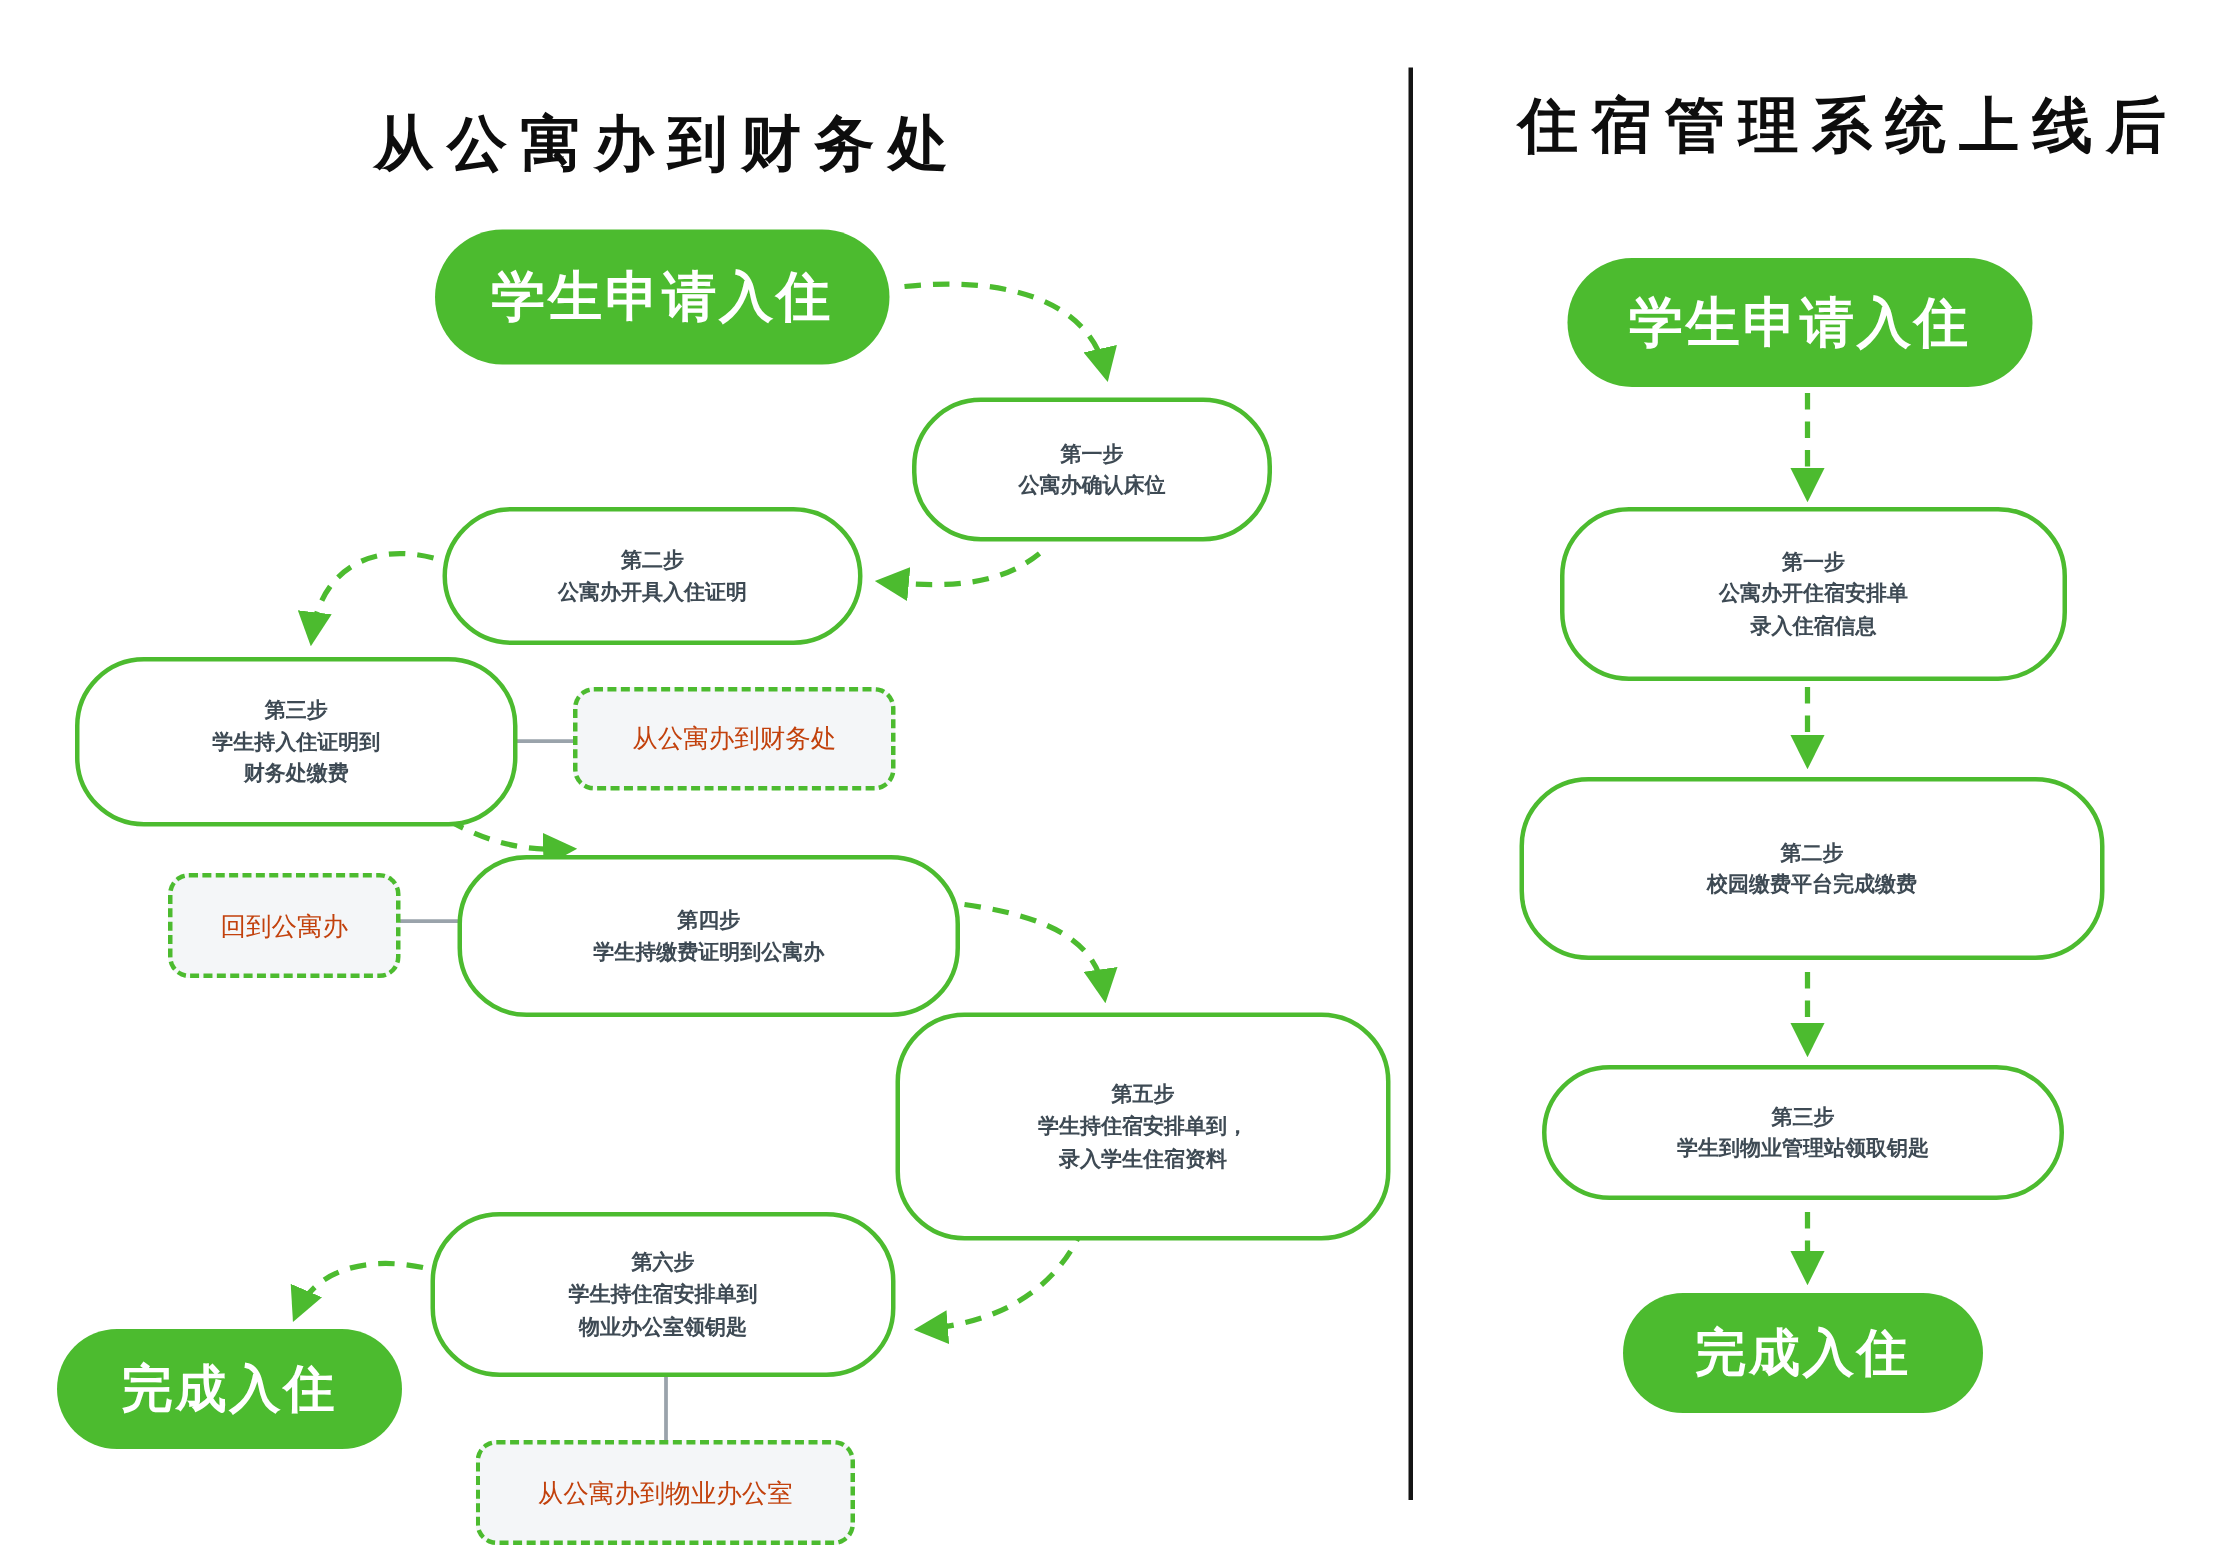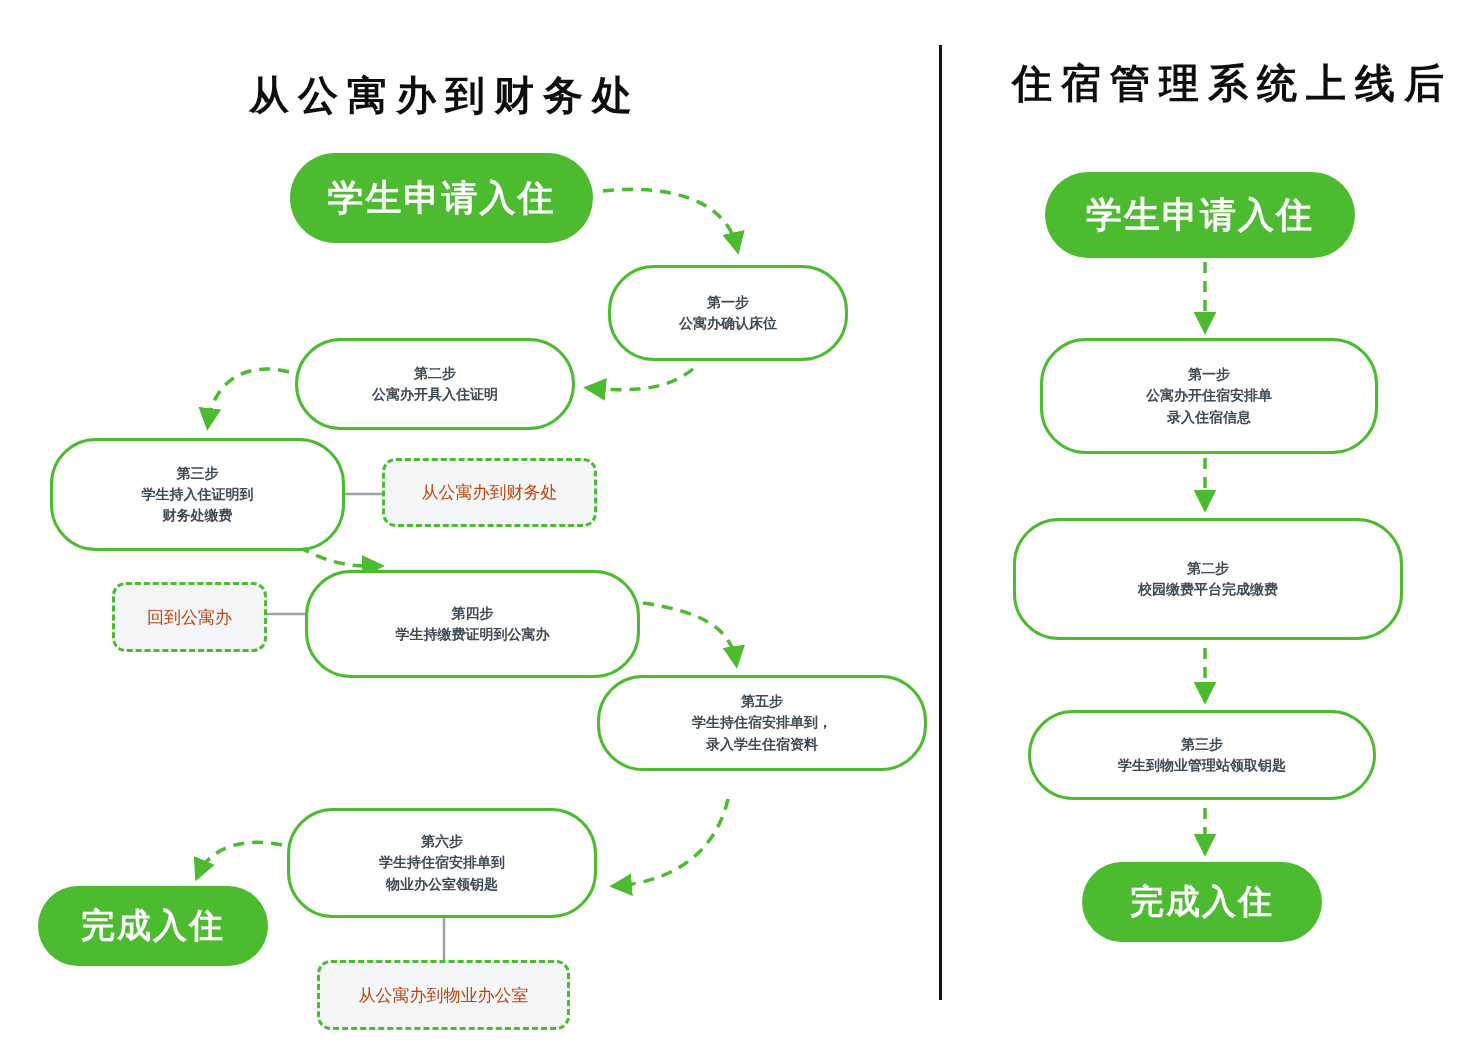--- a/index.html
+++ b/index.html
@@ -130,21 +130,21 @@
 
   <div class="note" style="left:382px;top:458px;width:215px;height:69px;">从公寓办到财务处</div>
 
   <div class="note" style="left:112px;top:582px;width:155px;height:70px;">回到公寓办</div>
 
   <div class="step" style="left:305px;top:570px;width:335px;height:108px;">
     <div>第四步</div>
     <div>学生持缴费证明到公寓办</div>
   </div>
 
-  <div class="step" style="left:597px;top:675px;width:330px;height:96px;">
+  <div class="step" style="left:597px;top:675px;width:330px;height:152px;">
     <div>第五步</div>
     <div>学生持住宿安排单到，</div>
     <div>录入学生住宿资料</div>
   </div>
 
   <div class="step" style="left:287px;top:808px;width:310px;height:110px;">
     <div>第六步</div>
     <div>学生持住宿安排单到</div>
     <div>物业办公室领钥匙</div>
   </div>

